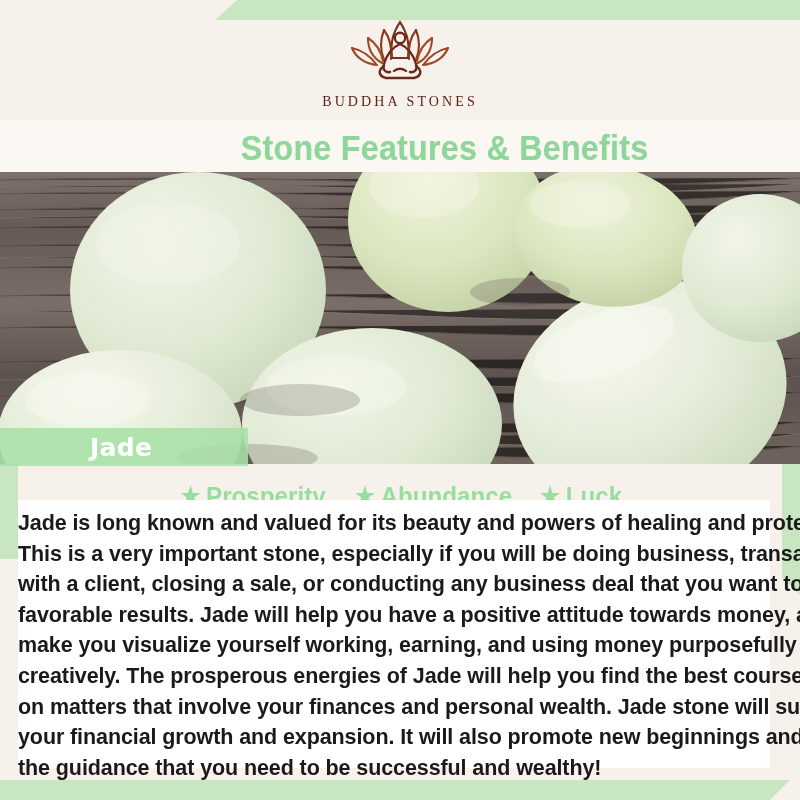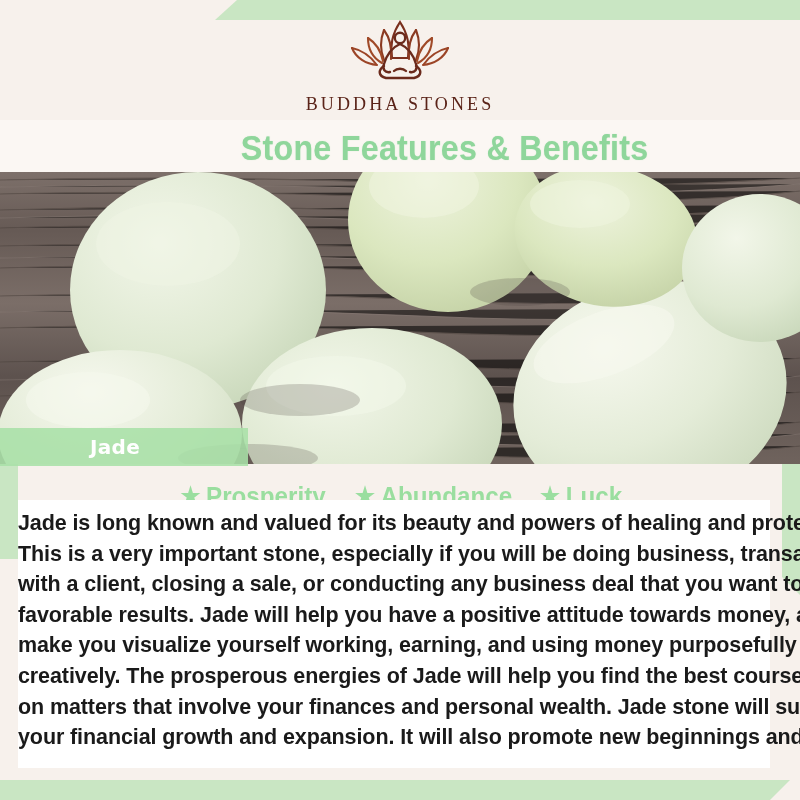--- a/index.html
+++ b/index.html
@@ -33,21 +33,21 @@
 
   
   .logo-wrap{
     position:absolute;top:16px;left:0;width:800px;height:100px;
     display:flex;flex-direction:column;align-items:center;justify-content:flex-start;
   }
   .logo-mark{width:120px;height:66px;display:block;}
   .logo-text{
     margin-top:12px;
     font-family:"Liberation Serif", serif;
-    font-size:18px;letter-spacing:3.1px;font-weight:400;
+    font-size:14px;letter-spacing:3.1px;font-weight:400;
     color:#5a2318;
   }
 
   
   .title-bar{
     position:absolute;top:120px;left:0;width:800px;height:55px;
     display:flex;align-items:center;justify-content:center;
     background:#fbf7f3;
     padding-left:45px;
   }
@@ -71,21 +71,21 @@
   .photo svg{display:block;width:800px;height:292px;}
 
   
   .jade-label{
     position:absolute;top:428px;left:0;width:248px;height:38px;
     background:rgba(168,224,167,0.88);
     display:flex;align-items:center;
   }
   .jade-label .jade-text{
     margin-left:90px;
-    color:#ffffff;font-size:20px;font-weight:bold;letter-spacing:0.3px;
+    color:#ffffff;font-size:25px;font-weight:bold;letter-spacing:0.3px;
     font-family:"DejaVu Sans","Liberation Sans",sans-serif;
   }
 
   
   .benefits{
     position:absolute;top:480px;left:0;width:800px;height:32px;
     display:flex;align-items:center;justify-content:center;gap:0px;
   }
   .benefit{
     display:inline-flex;align-items:center;
@@ -267,15 +267,16 @@
   <div class="white-panel"></div>
   <div class="body-text">
     <span class="ln">Jade is long known and valued for its beauty and powers of healing and protection.</span>
     <span class="ln">This is a very important stone, especially if you will be doing business, transacting</span>
     <span class="ln">with a client, closing a sale, or conducting any business deal that you want to have</span>
     <span class="ln">favorable results. Jade will help you have a positive attitude towards money, and it will</span>
     <span class="ln">make you visualize yourself working, earning, and using money purposefully and</span>
     <span class="ln">creatively. The prosperous energies of Jade will help you find the best course of action</span>
     <span class="ln">on matters that involve your finances and personal wealth. Jade stone will support</span>
     <span class="ln">your financial growth and expansion. It will also promote new beginnings and give you</span>
+    <span class="ln">the guidance that you need to be successful and wealthy!</span>
   </div>
 
 </div>
 
 </body></html>

